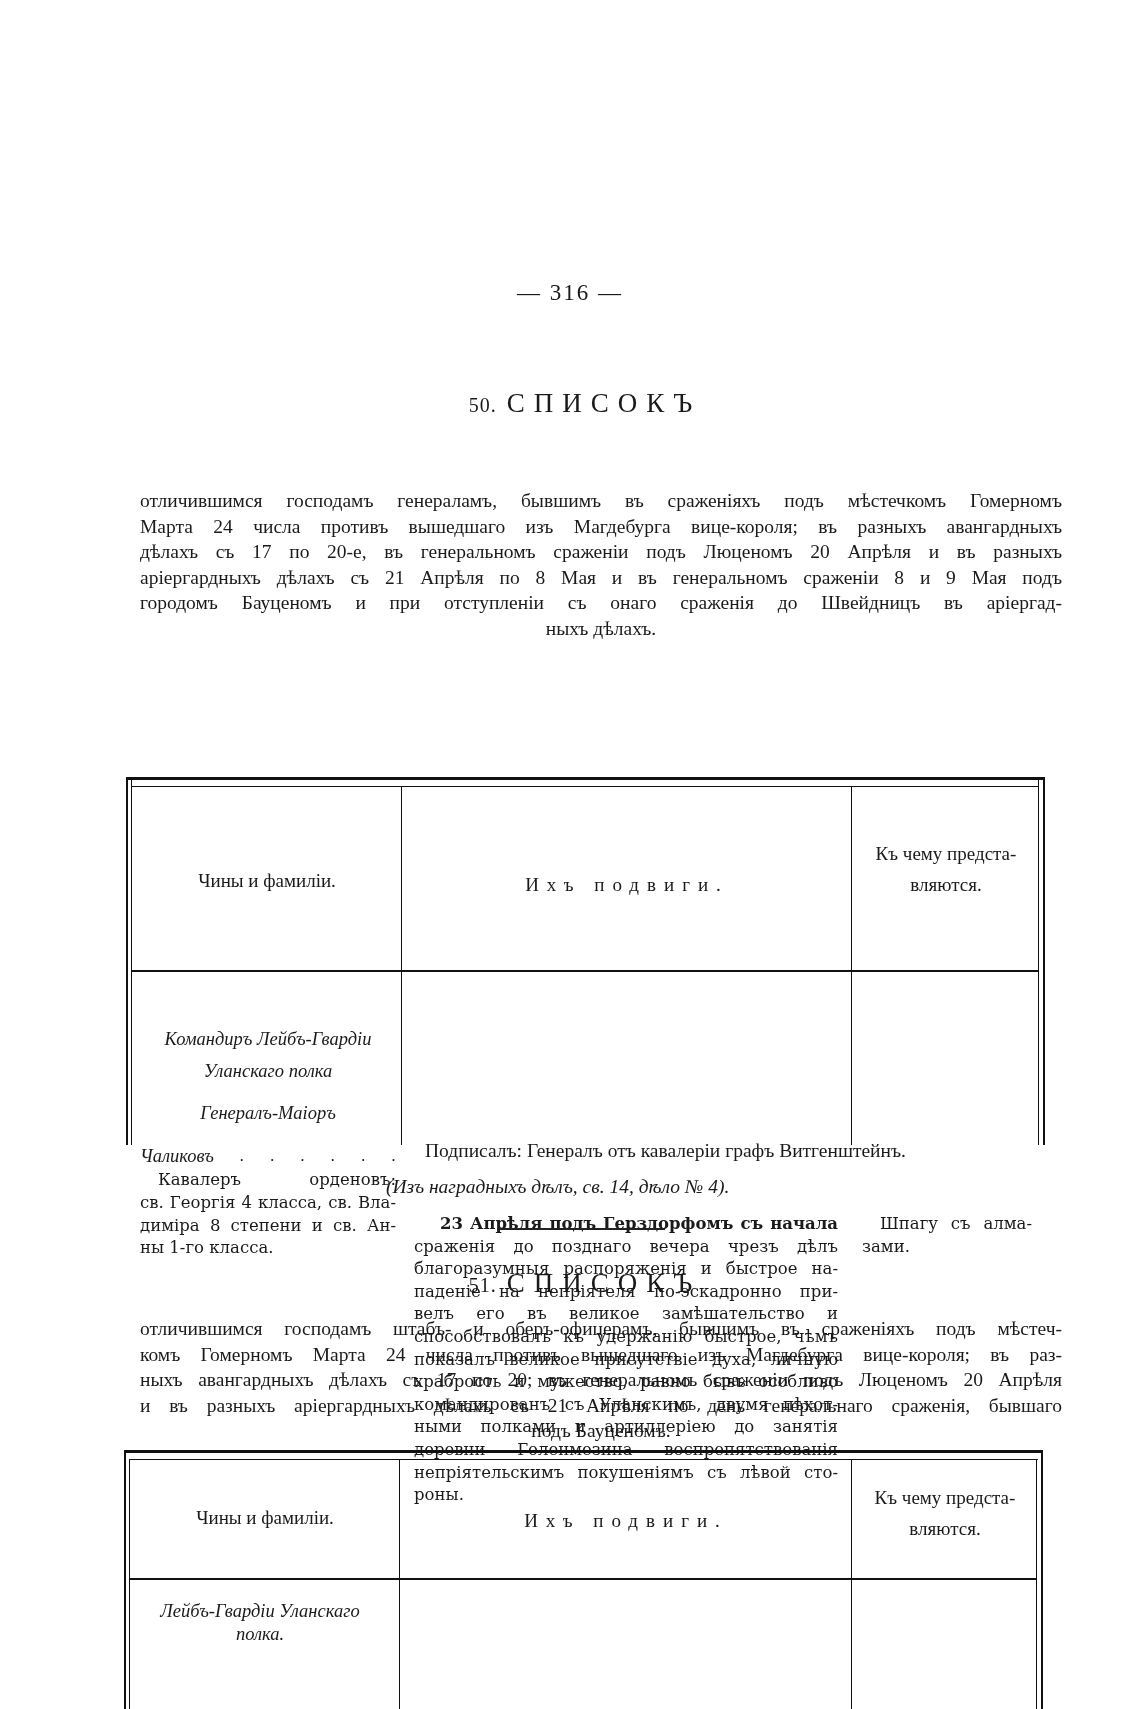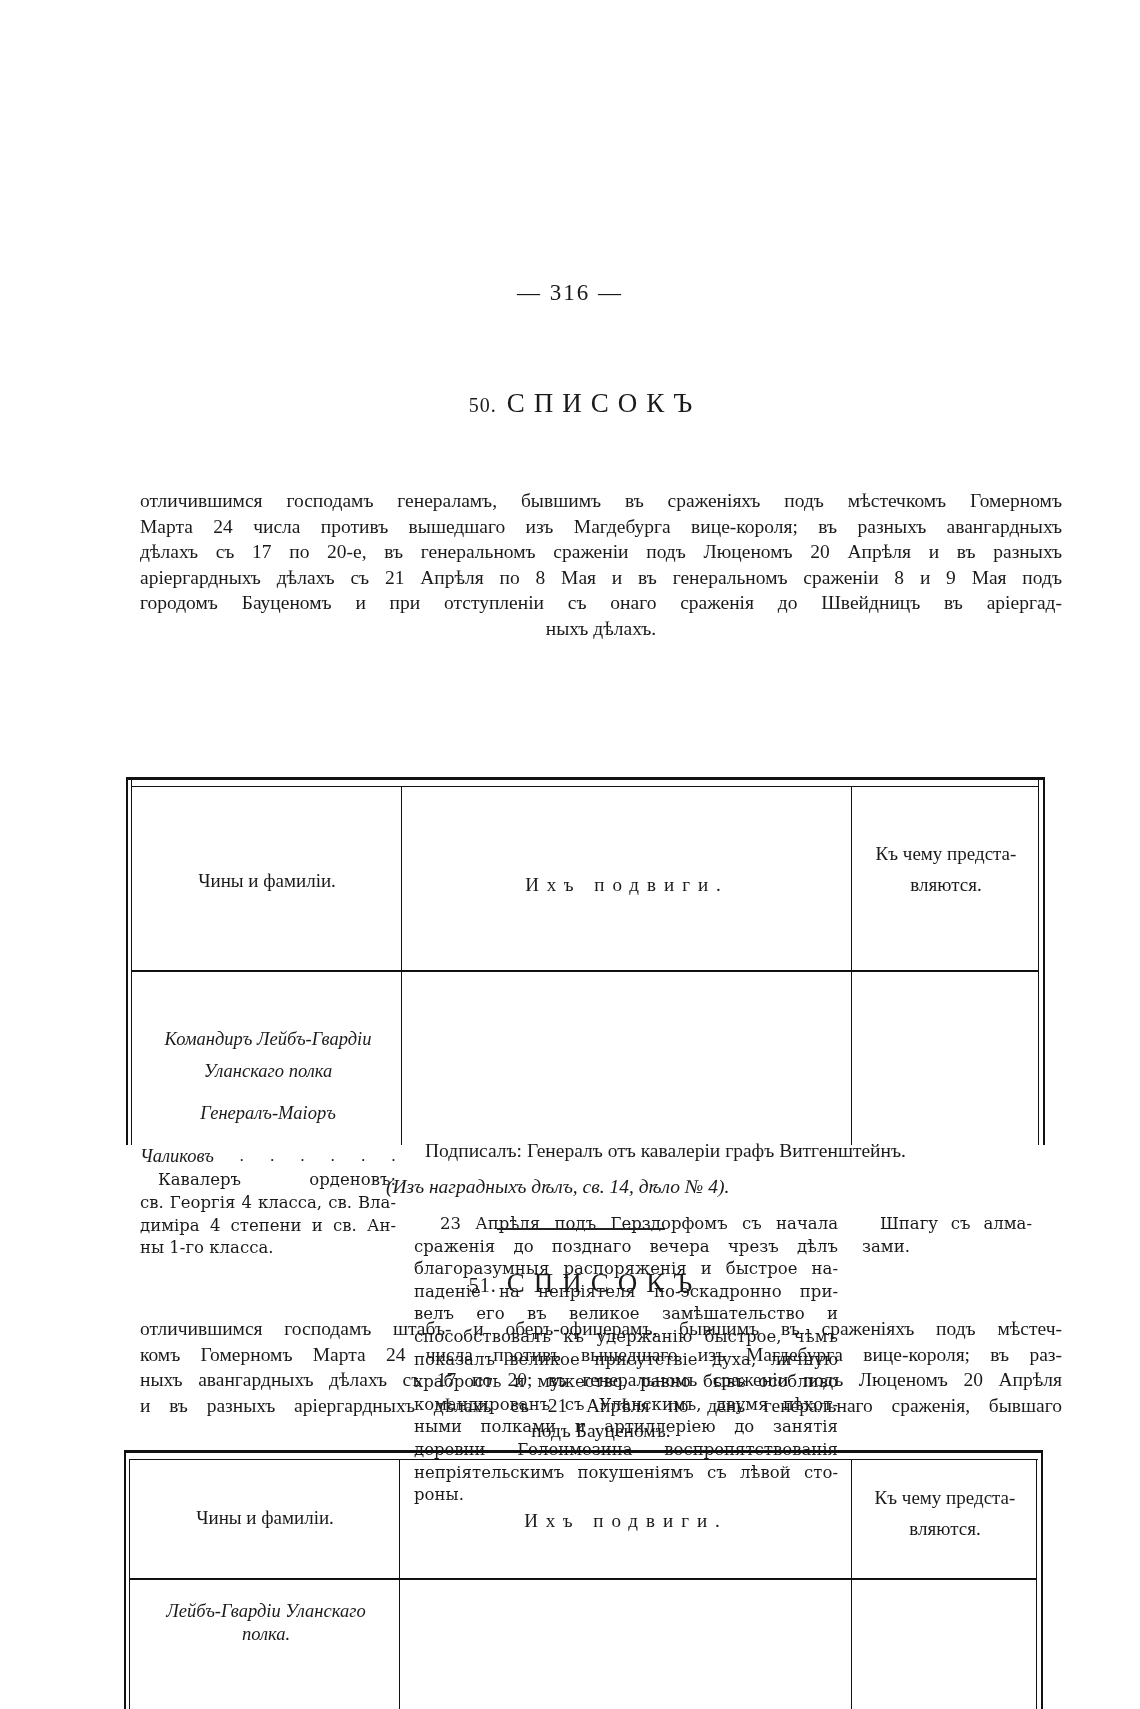--- a/index.html
+++ b/index.html
@@ -96,27 +96,27 @@
     <span>.</span>
       <span>.</span>
       <span>.</span>
       <span>.</span>
       <span>.</span>
       <span>.</span>
   </div>
   <div class="just" style="margin-top:2px; font-size:16.5px;">
     <span class="ln" style="padding-left:18px;">Кавалеръ орденовъ:</span>
     <span class="ln">св. Георгія 4 класса, св. Вла-</span>
-    <span class="ln">диміра 4 степени и св. Ан-</span>
+    <span class="ln">диміра 8 степени и св. Ан-</span>
     <span class="ln end">ны 1-го класса.</span>
   </div>
 </div>
 
 <div class="cell just" style="left:414px; top:1213px; width:424px; font-size:16.5px; line-height:22.6px;">
-  <span class="ln" style="padding-left:26px;">23 Апрѣля подъ Герздорфомъ съ начала</span>
+  <span class="ln" style="padding-left:26px;font-weight:bold;">23 Апрѣля подъ Герздорфомъ съ начала</span>
   <span class="ln">сраженія до позднаго вечера чрезъ дѣлъ</span>
   <span class="ln">благоразумныя распоряженія и быстрое на-</span>
   <span class="ln">паденіе на непріятеля по-эскадронно при-</span>
   <span class="ln">велъ его въ великое замѣшательство и</span>
   <span class="ln">способствовалъ къ удержанію быстрое, чѣмъ</span>
   <span class="ln">показалъ великое присутствіе духа, личную</span>
   <span class="ln">храбрость и мужество, равно бывъ особливо</span>
   <span class="ln">командированъ съ Уланскимъ, двумя пѣхот-</span>
   <span class="ln">ными полками и артиллеріею до занятія</span>
   <span class="ln">деревни Голенмезина воспрепятствованія</span>
@@ -160,21 +160,21 @@
 <div class="abs" style="left:851px; top:1459px; width:1px; height:250px; background:#111;"></div>
 <div class="abs" style="left:129px; top:1578px; width:907px; height:2px; background:#111;"></div>
 
 <div class="hdr hdr-small" style="left:132px; width:266px; top:1502px;">Чины и фамиліи.</div>
 <div class="hdr hdr-spaced" style="left:402px; width:448px; top:1510px;">Ихъ подвиги.</div>
 <div class="hdr hdr-small" style="left:854px; width:182px; top:1482px;">
   <div>Къ чему предста-</div>
   <div>вляются.</div>
 </div>
 
-<div class="cell" style="left:138px; top:1600px; width:256px;">
+<div class="cell" style="left:132px; top:1600px; width:256px;">
   <div class="ital">Лейбъ-Гвардіи Уланскаго</div>
   <div class="ital" style="">полка.</div>
 </div>
 
 <style>
   
   body > * { }
 </style>
 
 </body></html>

